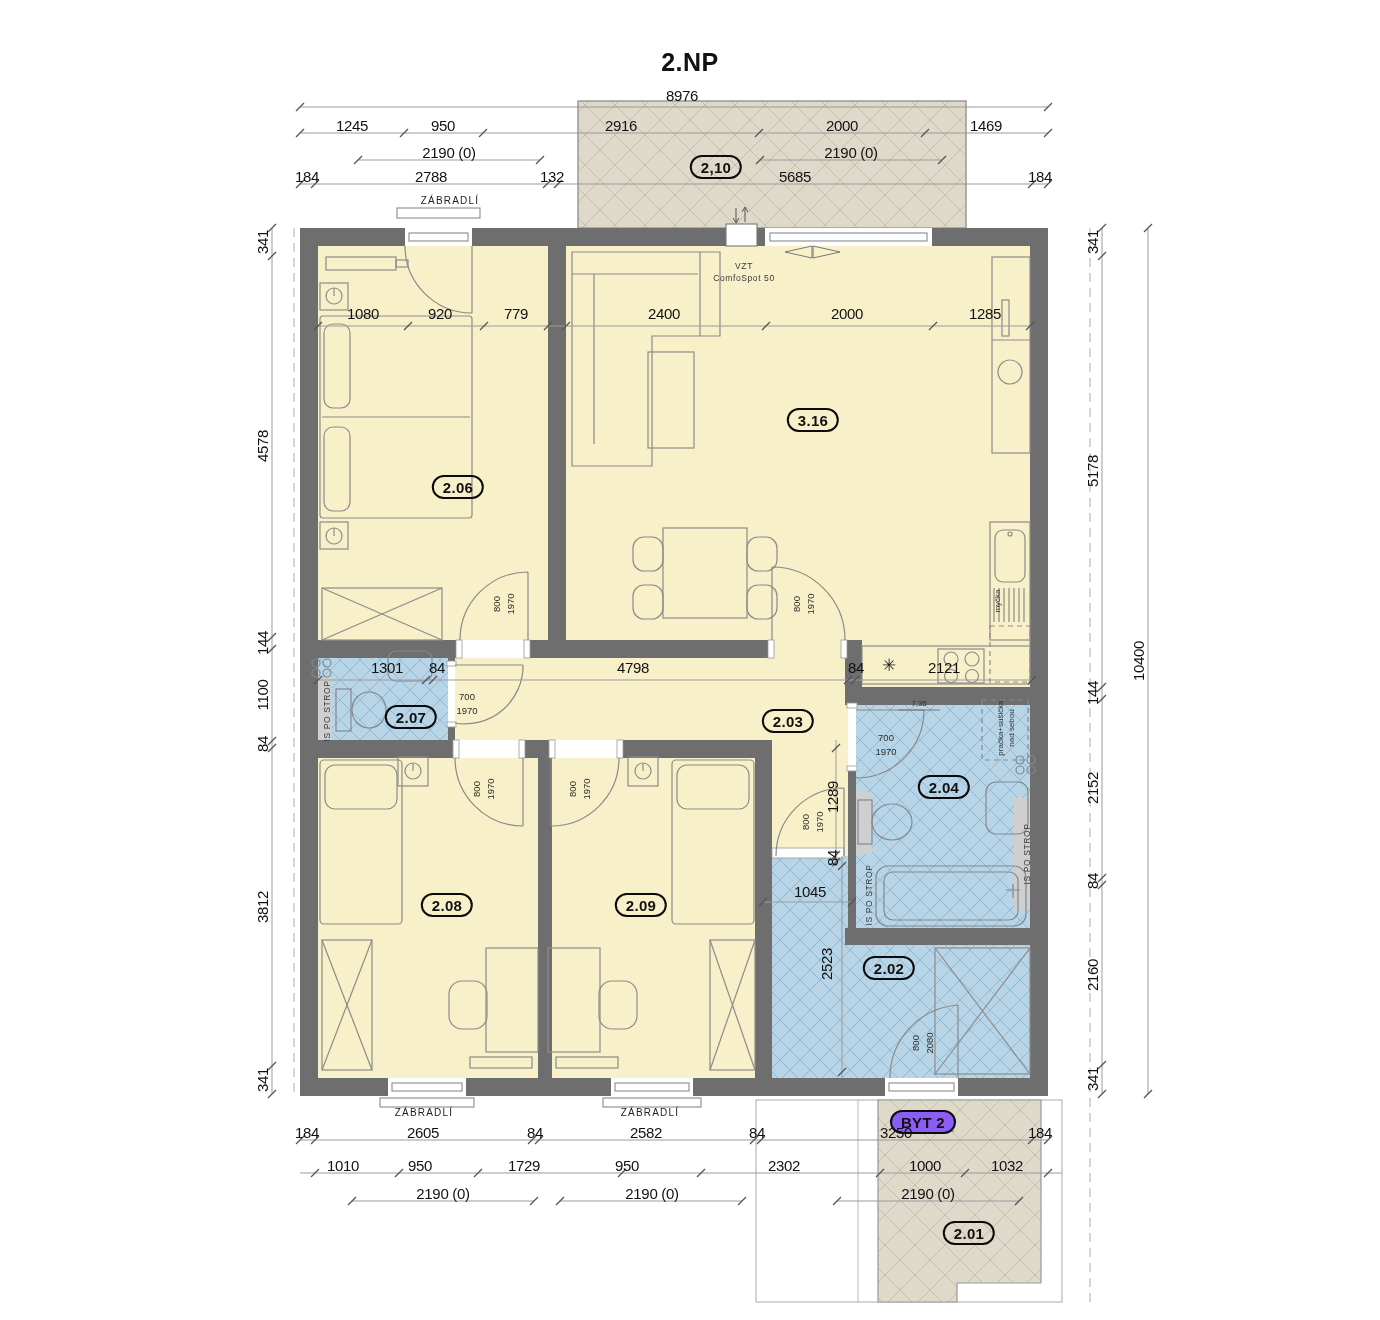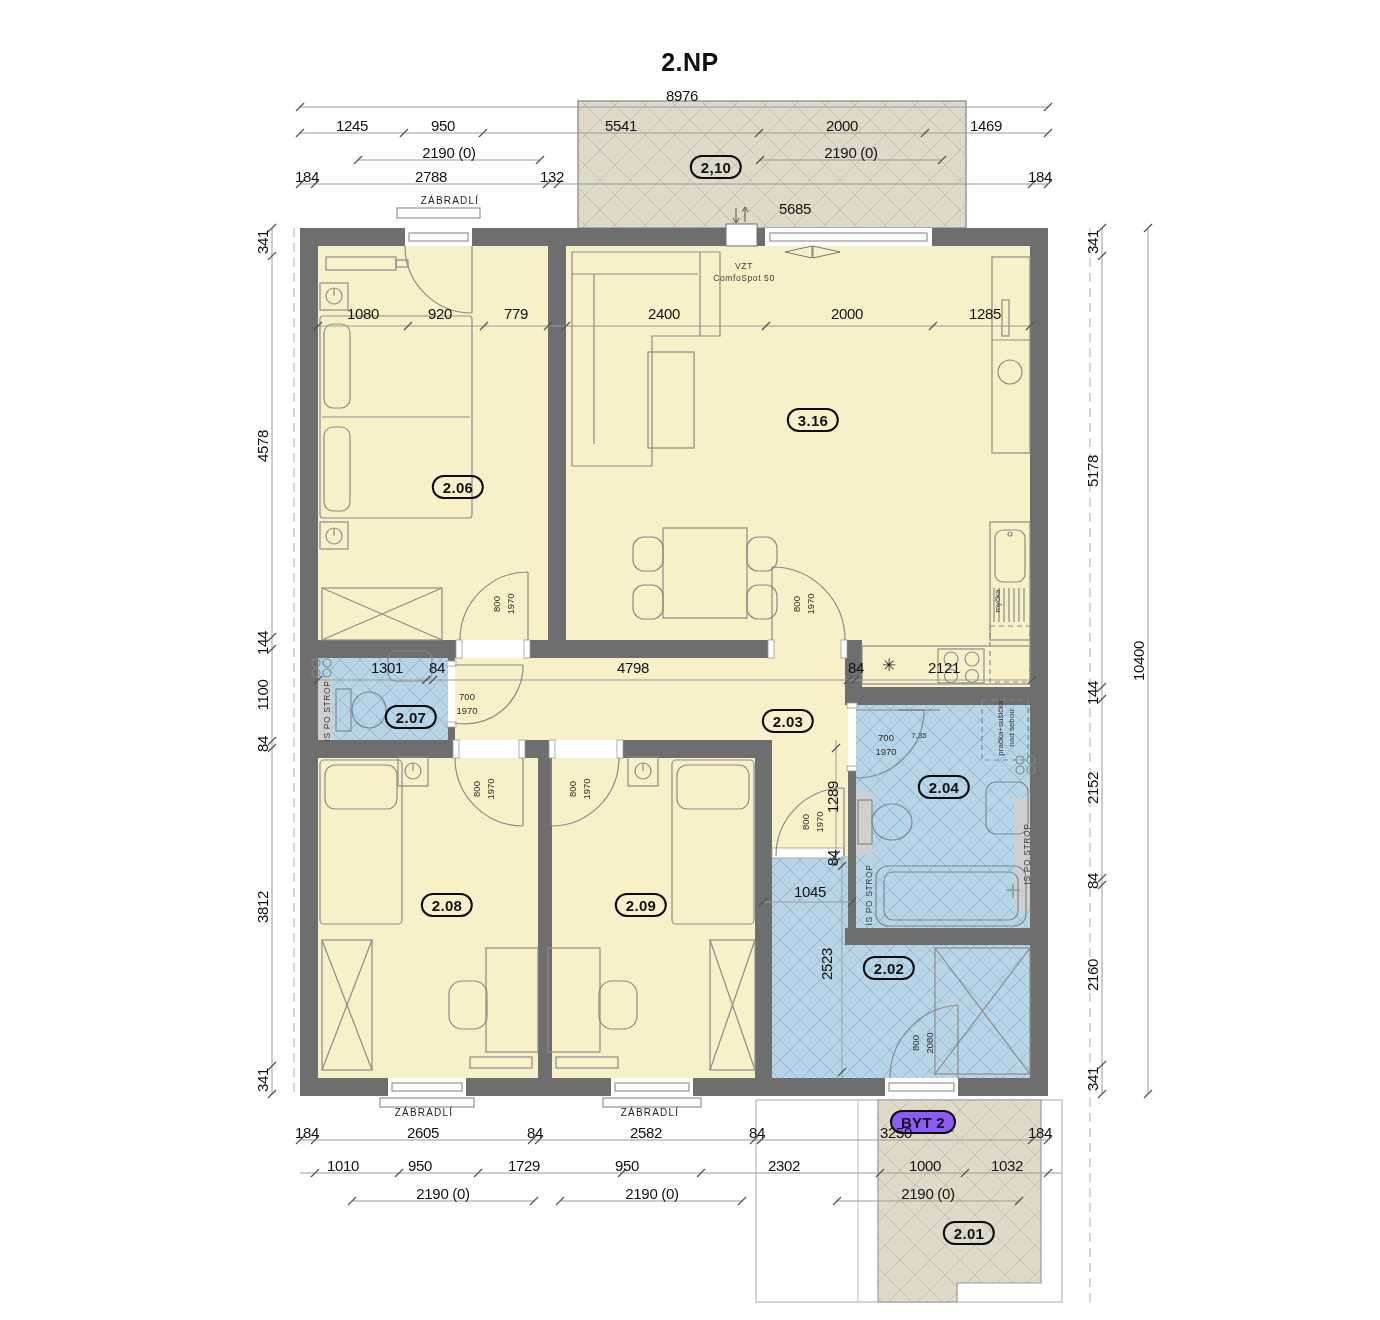--- a/index.html
+++ b/index.html
@@ -350,29 +350,29 @@
       <div class="lbl oval" style="left: 788px; top: 721px; transform: translate(-50%, -50%);">2.03</div>
       <div class="lbl oval" style="left: 944px; top: 787px; transform: translate(-50%, -50%);">2.04</div>
       <div class="lbl oval" style="left: 447px; top: 905px; transform: translate(-50%, -50%);">2.08</div>
       <div class="lbl oval" style="left: 641px; top: 905px; transform: translate(-50%, -50%);">2.09</div>
       <div class="lbl oval" style="left: 889px; top: 968px; transform: translate(-50%, -50%);">2.02</div>
       <div class="lbl oval byt" style="left: 923px; top: 1083px; transform: translate(-50%, -50%);">BYT 2</div>
       <div class="lbl oval" style="left: 969px; top: 1233px; transform: translate(-50%, -50%);">2.01</div>
       <div class="lbl dim" style="left: 682px; top: 95px; transform: translate(-50%, -50%);">8976</div>
       <div class="lbl dim" style="left: 352px; top: 125px; transform: translate(-50%, -50%); text-align: center;">1245</div>
       <div class="lbl dim" style="left: 443px; top: 125px; transform: translate(-50%, -50%);">950</div>
-      <div class="lbl dim" style="left: 621px; top: 125px; transform: translate(-50%, -50%);">5541</div>
+      <div class="lbl dim" style="left: 621px; top: 125px; transform: translate(-50%, -50%);">2916</div>
       <div class="lbl dim" style="left: 842px; top: 125px; transform: translate(-50%, -50%);">2000</div>
       <div class="lbl dim" style="left: 986px; top: 125px; transform: translate(-50%, -50%);">1469</div>
       <div class="lbl dim" style="left: 449px; top: 152px; transform: translate(-50%, -50%);">2190 (0)</div>
       <div class="lbl dim" style="left: 851px; top: 152px; transform: translate(-50%, -50%);">2190 (0)</div>
       <div class="lbl dim" style="left: 307px; top: 176px; transform: translate(-50%, -50%);">184</div>
       <div class="lbl dim" style="left: 431px; top: 176px; transform: translate(-50%, -50%);">2788</div>
       <div class="lbl dim" style="left: 552px; top: 176px; transform: translate(-50%, -50%);">132</div>
-      <div class="lbl dim" style="left: 795px; top: 176px; transform: translate(-50%, -50%); margin-top: 32px;">5685</div>
+      <div class="lbl dim" style="left: 795px; top: 176px; transform: translate(-50%, -50%);">5685</div>
       <div class="lbl dim" style="left: 1040px; top: 176px; transform: translate(-50%, -50%);">184</div>
       <div class="lbl dim" style="left: 262px; top: 242px; transform: translate(-50%, -50%) rotate(-90deg);">341</div>
       <div class="lbl dim" style="left: 262px; top: 446px; transform: translate(-50%, -50%) rotate(-90deg);">4578</div>
       <div class="lbl dim" style="left: 262px; top: 643px; transform: translate(-50%, -50%) rotate(-90deg);">144</div>
       <div class="lbl dim" style="left: 262px; top: 695px; transform: translate(-50%, -50%) rotate(-90deg);">1100</div>
       <div class="lbl dim" style="left: 262px; top: 744px; transform: translate(-50%, -50%) rotate(-90deg);">84</div>
       <div class="lbl dim" style="left: 262px; top: 907px; transform: translate(-50%, -50%) rotate(-90deg);">3812</div>
       <div class="lbl dim" style="left: 262px; top: 1080px; transform: translate(-50%, -50%) rotate(-90deg);">341</div>
       <div class="lbl dim" style="left: 1092px; top: 242px; transform: translate(-50%, -50%) rotate(-90deg);">341</div>
       <div class="lbl dim" style="left: 1092px; top: 471px; transform: translate(-50%, -50%) rotate(-90deg);">5178</div>
@@ -434,17 +434,17 @@
       <div class="lbl ann" style="left: 424px; top: 1113px; transform: translate(-50%, -50%);">ZÁBRADLÍ</div>
       <div class="lbl ann" style="left: 650px; top: 1113px; transform: translate(-50%, -50%);">ZÁBRADLÍ</div>
       <div class="lbl ann strop" style="left: 744px; top: 266px; transform: translate(-50%, -50%);">VZT</div>
       <div class="lbl ann strop" style="left: 744px; top: 278px; transform: translate(-50%, -50%);">ComfoSpot 50</div>
       <div class="lbl ann strop" style="left: 327px; top: 711px; transform: translate(-50%, -50%) rotate(-90deg);">IS PO STROP</div>
       <div class="lbl ann strop" style="left: 869px; top: 895px; transform: translate(-50%, -50%) rotate(-90deg);">IS PO STROP</div>
       <div class="lbl ann strop" style="left: 1027px; top: 854px; transform: translate(-50%, -50%) rotate(-90deg);">IS PO STROP</div>
       <div class="lbl ann tiny" style="left: 1001px; top: 728px; transform: translate(-50%, -50%) rotate(-90deg);">pračka+sušička</div>
       <div class="lbl ann tiny" style="left: 1012px; top: 728px; transform: translate(-50%, -50%) rotate(-90deg);">nad sebou</div>
       <div class="lbl ann tiny" style="left: 998px; top: 601px; transform: translate(-50%, -50%) rotate(-90deg);">myčka</div>
-      <div class="lbl ann tiny" style="left: 919px; top: 736px; transform: translate(-50%, -50%);">7,35</div>
+      <div class="lbl ann tiny" style="left: 919px; top: 704px; transform: translate(-50%, -50%);">7,35</div>
       <div class="lbl ann snow" style="left: 889px; top: 665px; transform: translate(-50%, -50%);">✳</div>
     </div>
 
 </div>
 
 </body></html>

